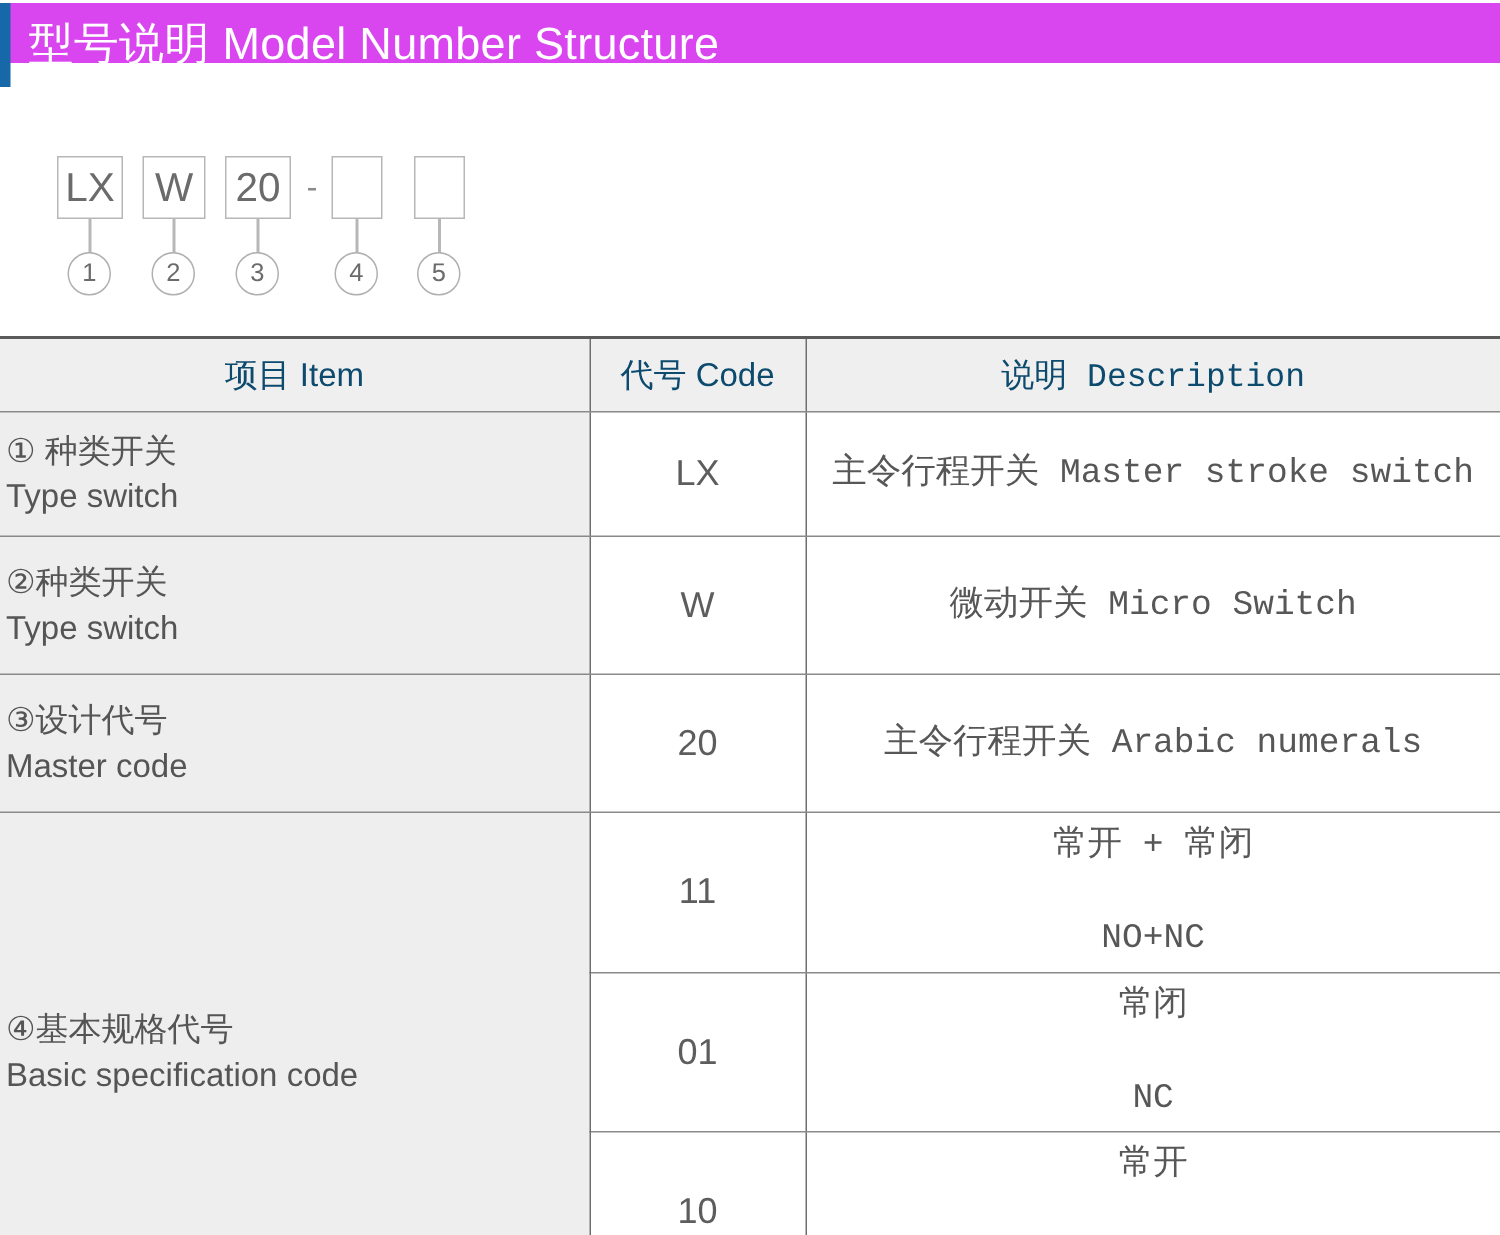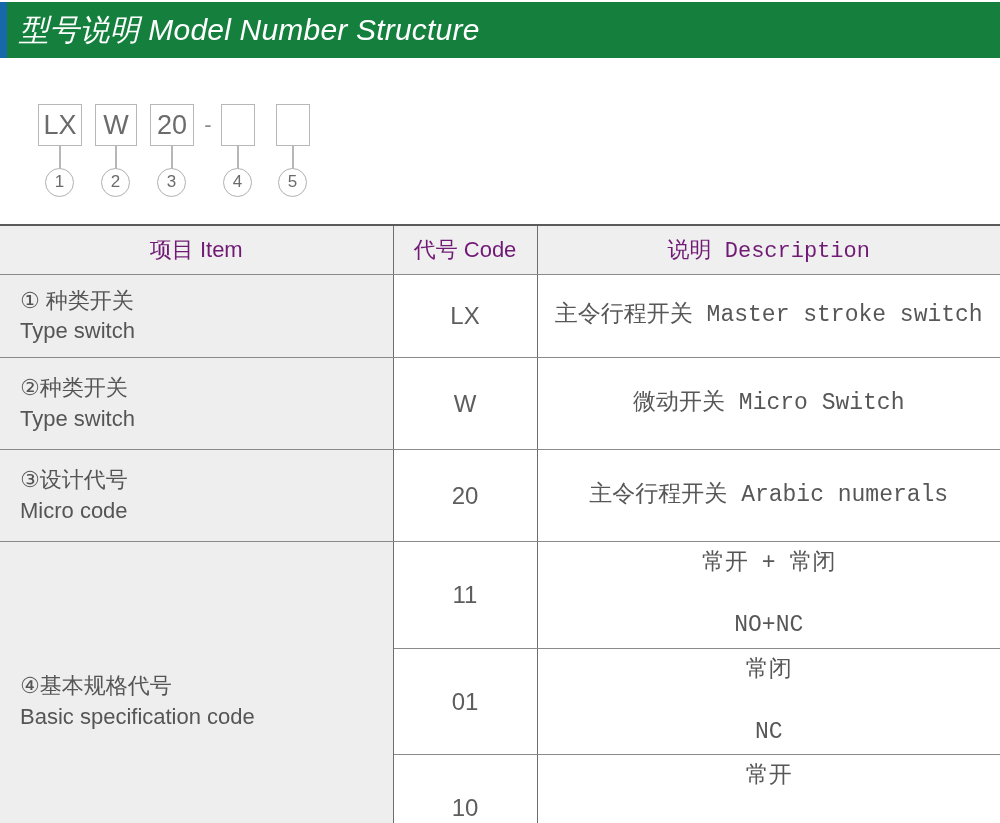--- a/index.html
+++ b/index.html
@@ -15,24 +15,23 @@
     color: #4b4b4b;
     -webkit-font-smoothing: antialiased;
   }
 
   
   .title-bar {
     position: absolute;
     left: 0;
     top: 2px;
     width: 1000px;
-    height: 56px;
-    background: #15803d;
+    height: 40px;
+    background: #d946ef;
     box-sizing: border-box;
-    font-style: italic;
   }
   .title-bar-accent {
     position: absolute;
     left: 0;
     top: 0;
     width: 7px;
     height: 56px;
     background: #1668a9;
   }
   .title-text {
@@ -109,36 +108,36 @@
   .spec-table col.c-code { width: 144px; }
   .spec-table col.c-desc { width: 463px; }
 
   .spec-table th,
   .spec-table td {
     border-right: 1.5px solid #6e6e6e;
     border-bottom: 1.2px solid #8a8a8a;
     padding: 0;
     vertical-align: middle;
     font-weight: normal;
-    color: #701a75;
+    color: #0c4a6e;
   }
   .spec-table th:last-child,
   .spec-table td:last-child { border-right: none; font-family: Liberation Mono, monospace; }
 
   thead th {
     background: #efefef;
     height: 48px;
     font-size: 22px;
     text-align: center;
     border-bottom: 1.2px solid #8a8a8a;
   }
 
   td.item-cell {
     background: #eeeeee;
-    padding: 6px 6px 6px 20px;
+    padding: 6px 6px 6px 4px;
     font-size: 22px;
     line-height: 1.38;
     text-align: left;
     color: #555555;
   }
   td.item-cell .cn { display: block; white-space: nowrap; }
   td.item-cell .en { display: block; white-space: nowrap; }
 
   td.code-cell {
     text-align: center;
@@ -225,21 +224,21 @@
       </td>
       <td class="code-cell">W</td>
       <td class="desc-cell">
         <span class="l1">微动开关 Micro Switch</span>
       </td>
     </tr>
 
     <tr class="r3">
       <td class="item-cell">
         <span class="cn">③设计代号</span>
-        <span class="en">Micro code</span>
+        <span class="en">Master code</span>
       </td>
       <td class="code-cell">20</td>
       <td class="desc-cell">
         <span class="l1">主令行程开关 Arabic numerals</span>
       </td>
     </tr>
 
     <tr class="r4a">
       <td class="item-cell" rowspan="3">
         <span class="cn">④基本规格代号</span>

